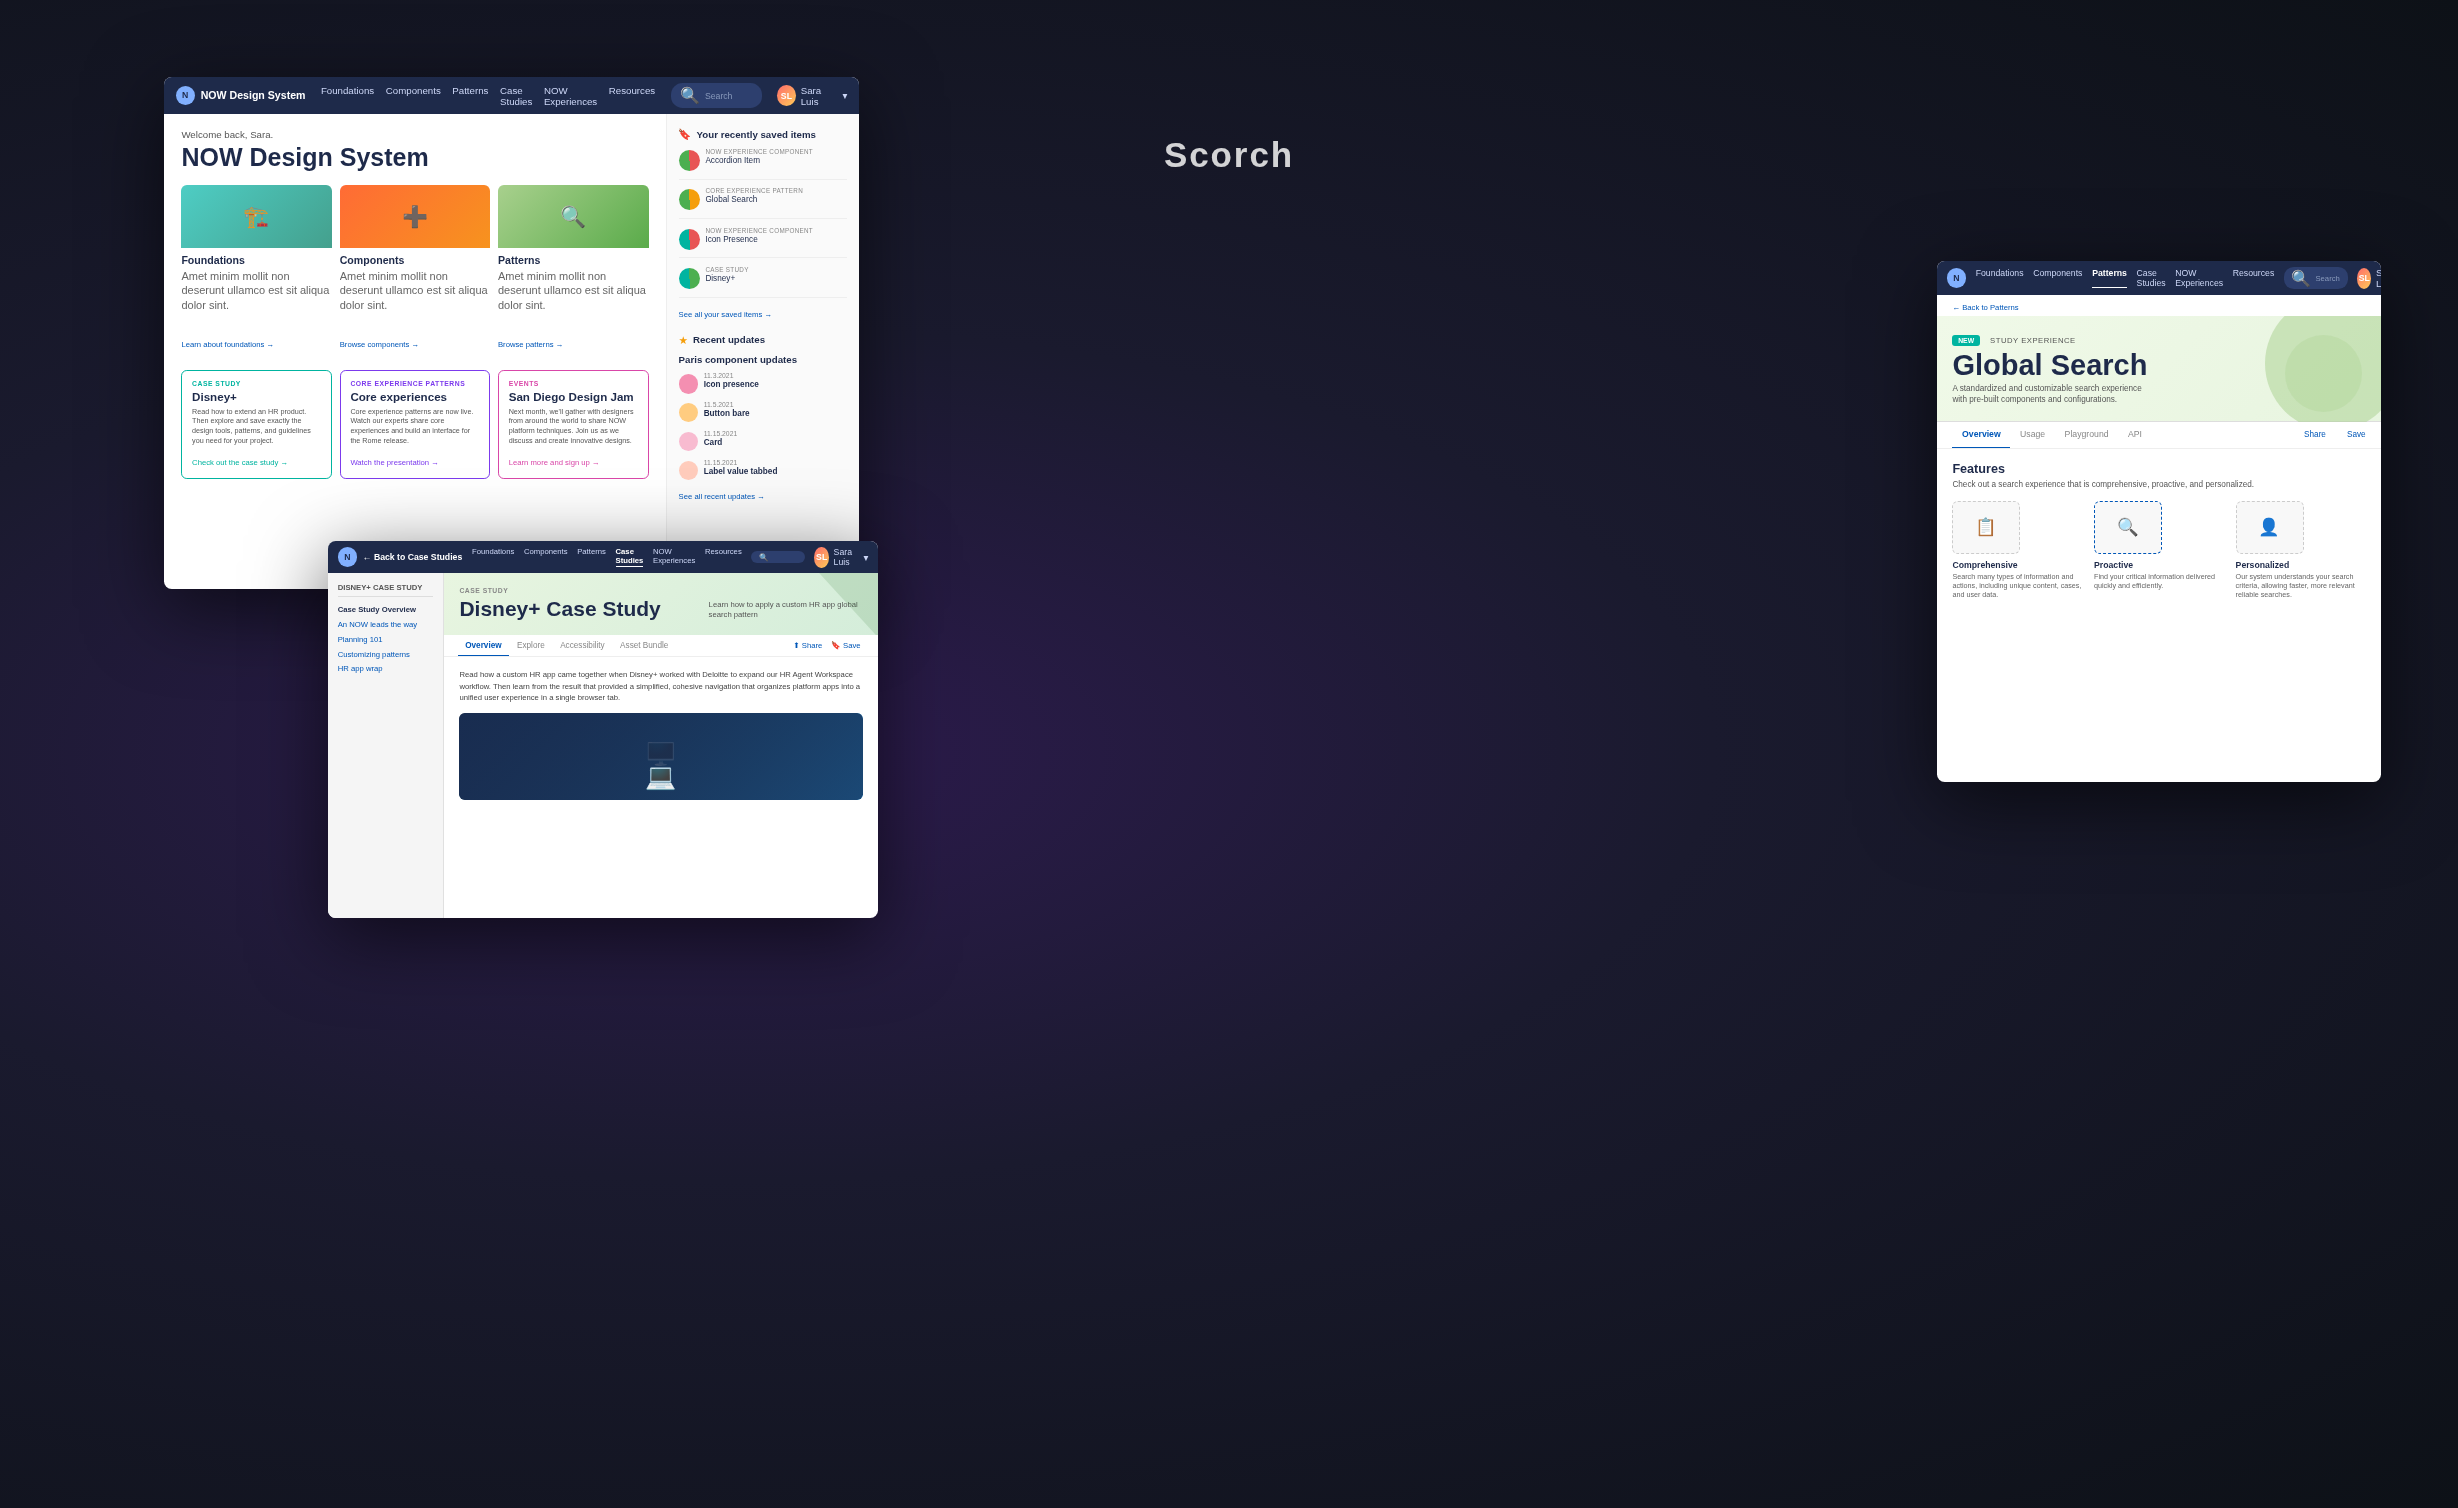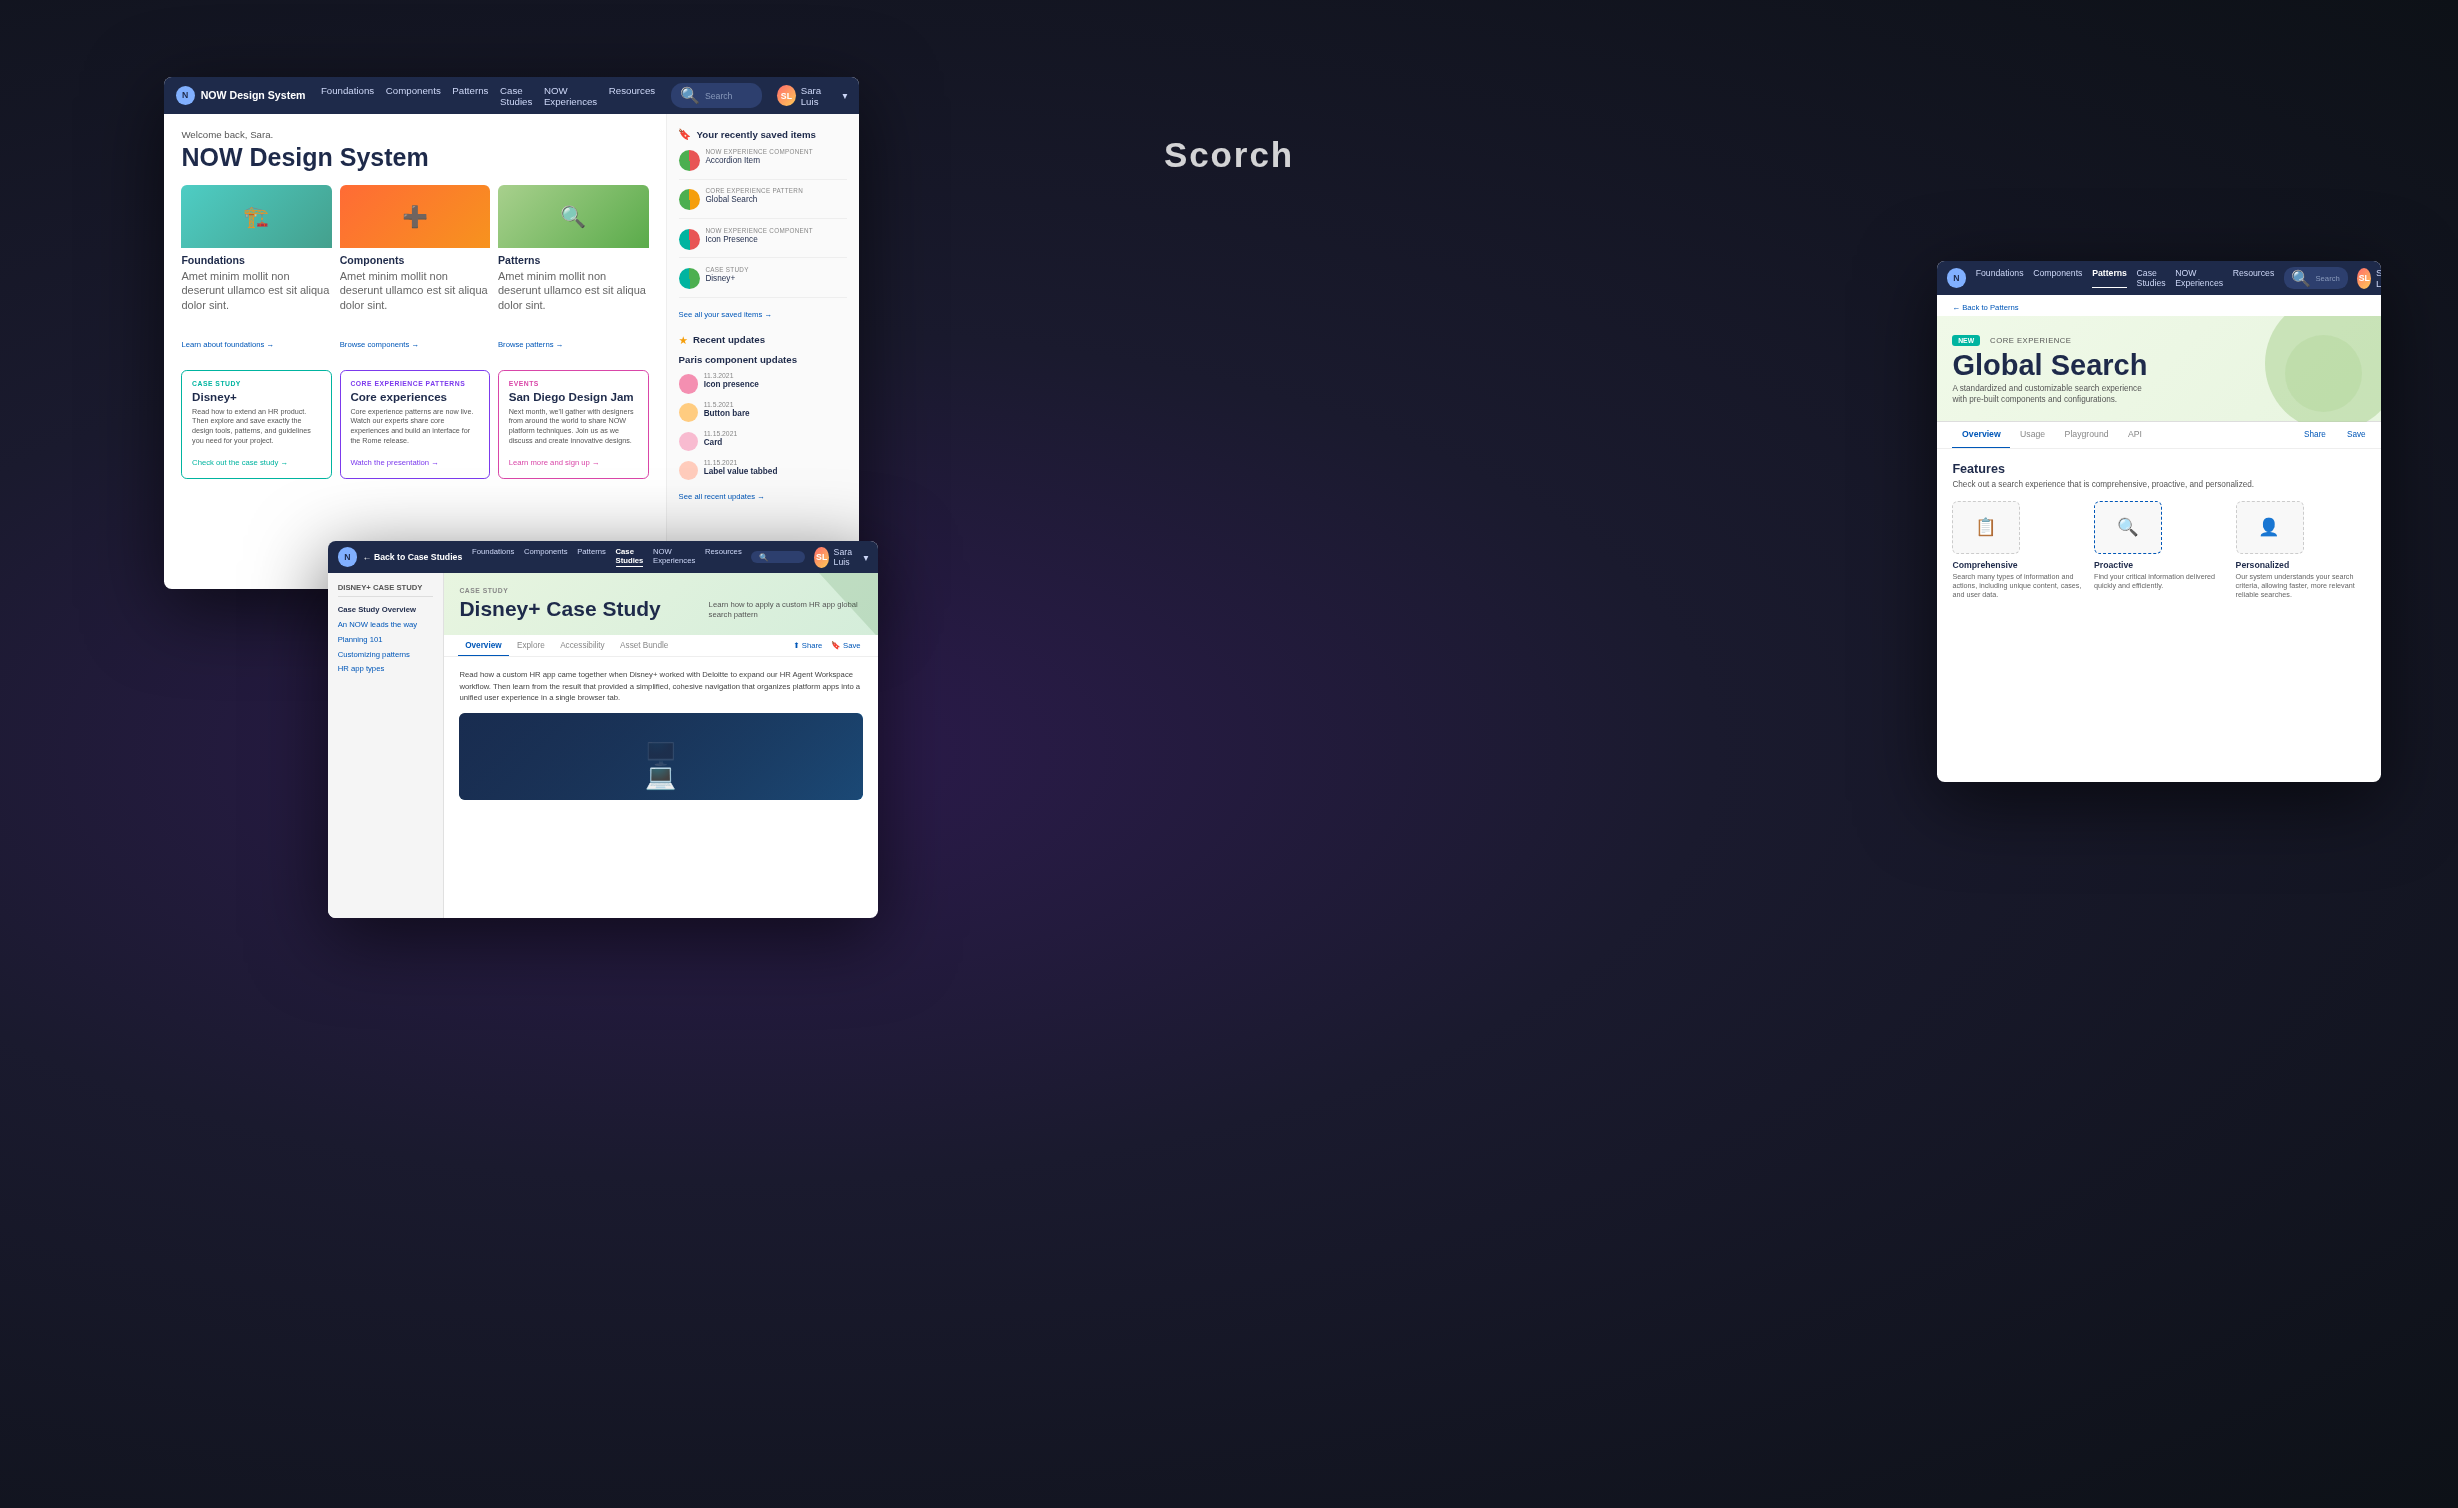--- a/index.html
+++ b/index.html
@@ -993,21 +993,21 @@
 
     </div>
   </div>
 
   <div class="patterns-content">
     <div class="patterns-breadcrumb">← Back to Patterns</div>
 
     <div class="patterns-header">
       <div>
         <span class="patterns-new-badge">NEW</span>
-        <span class="patterns-category">CORE EXPERIENCE</span>
+        <span class="patterns-category">STUDY EXPERIENCE</span>
         <div class="patterns-title">Global Search</div>
         <div class="patterns-subtitle">A standardized and customizable search experience with pre-built components and configurations.</div>
       </div>
       <div class="patterns-deco">
         <div class="deco-circle1"></div>
         <div class="deco-circle2"></div>
       </div>
     </div>
 
     <div class="patterns-tabs">
@@ -1077,21 +1077,21 @@
   </div>
 
   <div class="cs-content">
 
     <div class="cs-sidebar">
       <div class="cs-sidebar-title">DISNEY+ CASE STUDY</div>
       <div class="cs-sidebar-item active">Case Study Overview</div>
       <div class="cs-sidebar-item">An NOW leads the way</div>
       <div class="cs-sidebar-item">Planning 101</div>
       <div class="cs-sidebar-item">Customizing patterns</div>
-      <div class="cs-sidebar-item">HR app types</div>
+      <div class="cs-sidebar-item">HR app wrap</div>
     </div>
 
     <div class="cs-main">
 
       <div class="cs-header">
         <div>
           <div class="cs-tag">CASE STUDY</div>
           <div class="cs-title">Disney+ Case Study</div>
         </div>
         <div class="cs-subtitle">Learn how to apply a custom HR app global search pattern</div>

